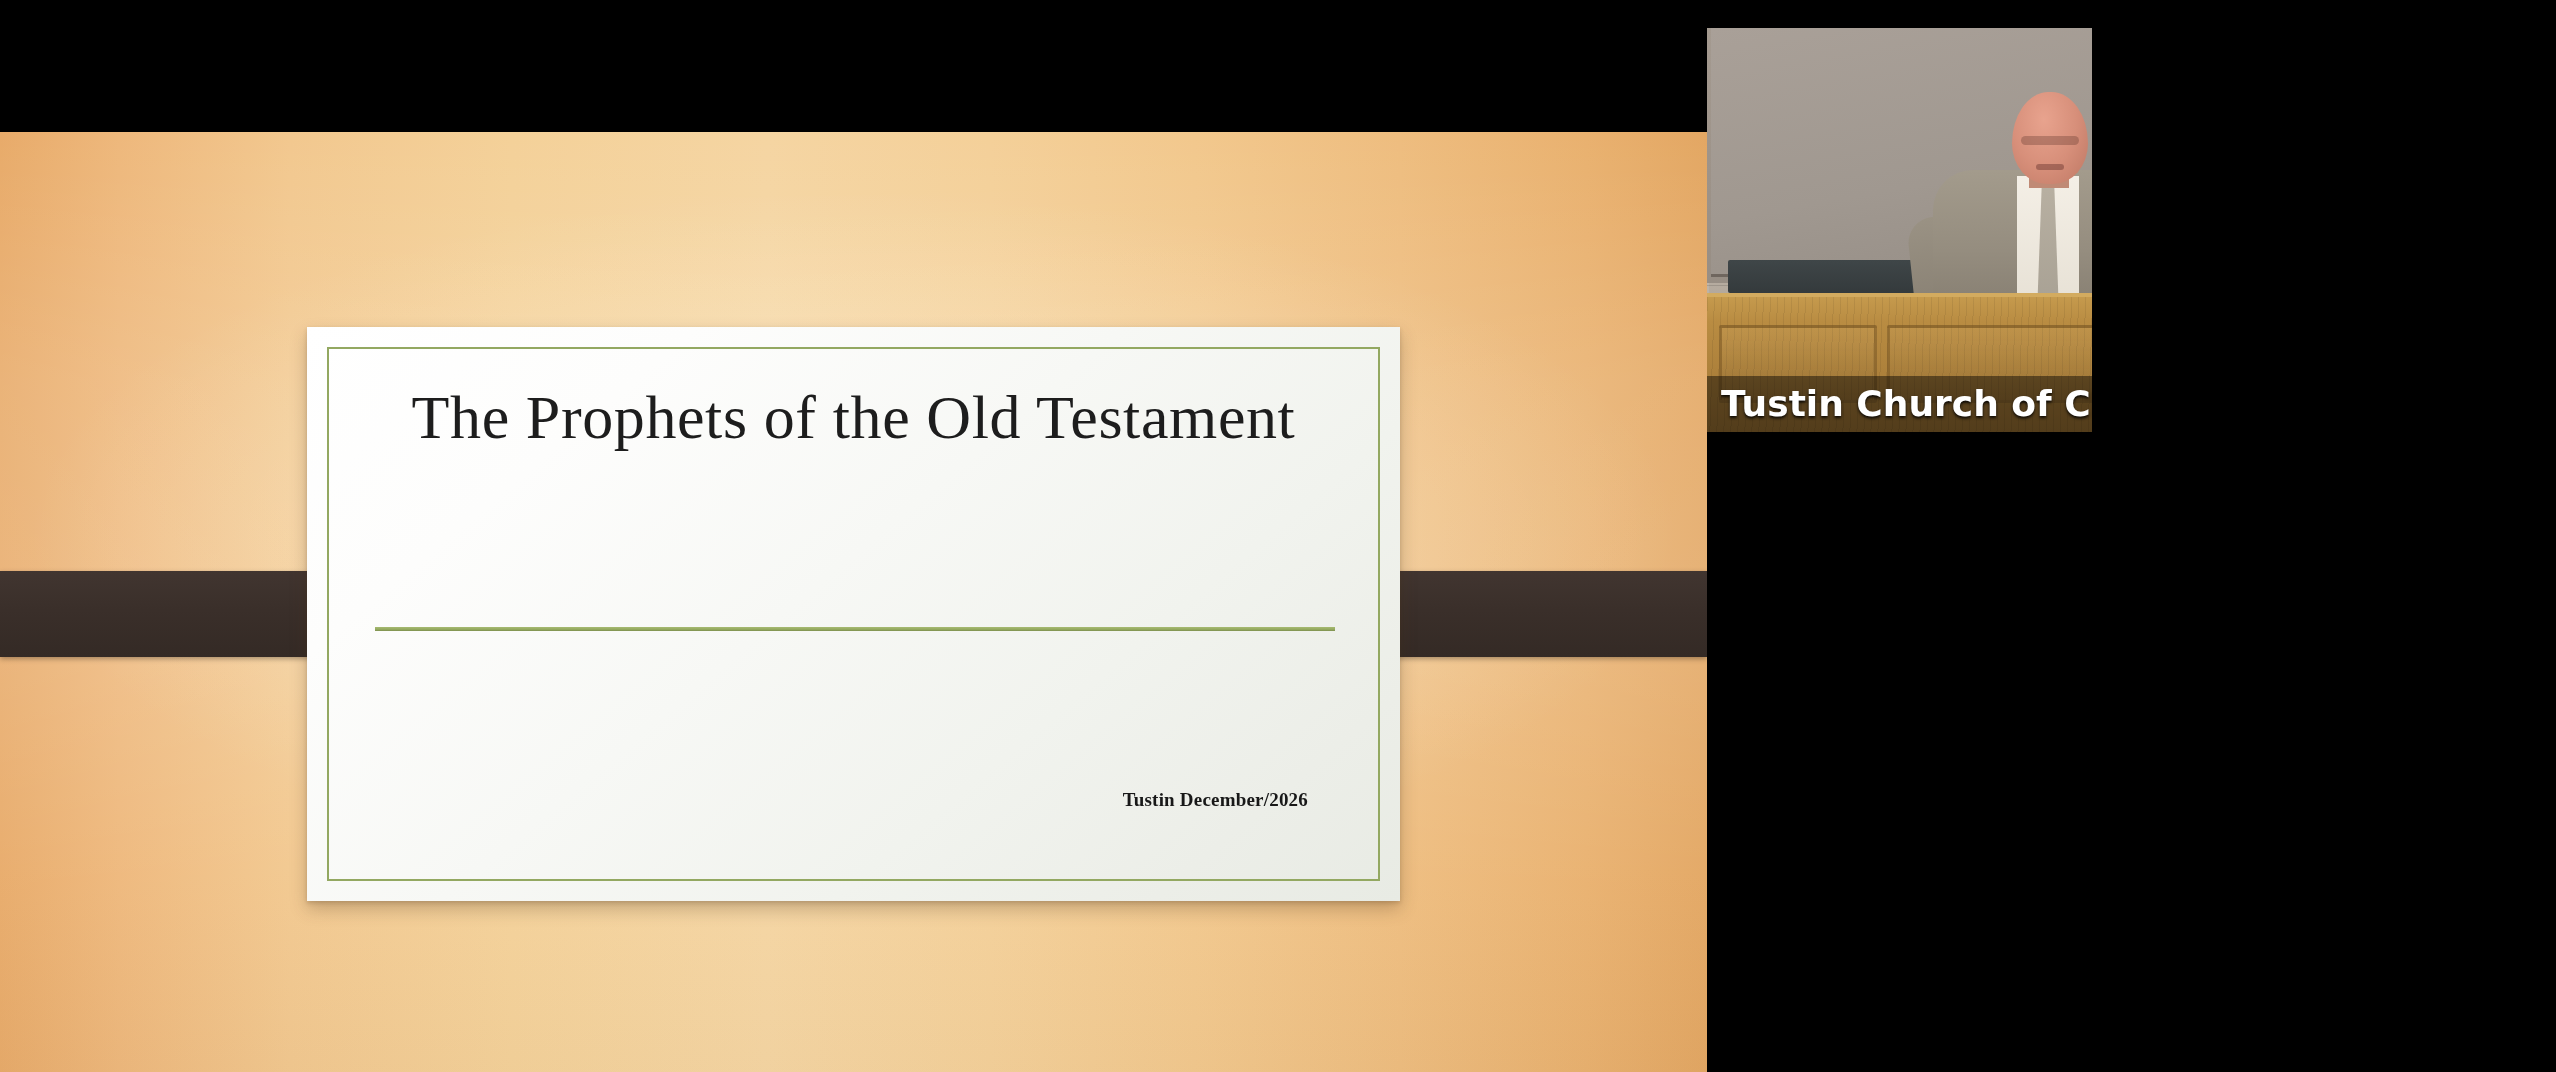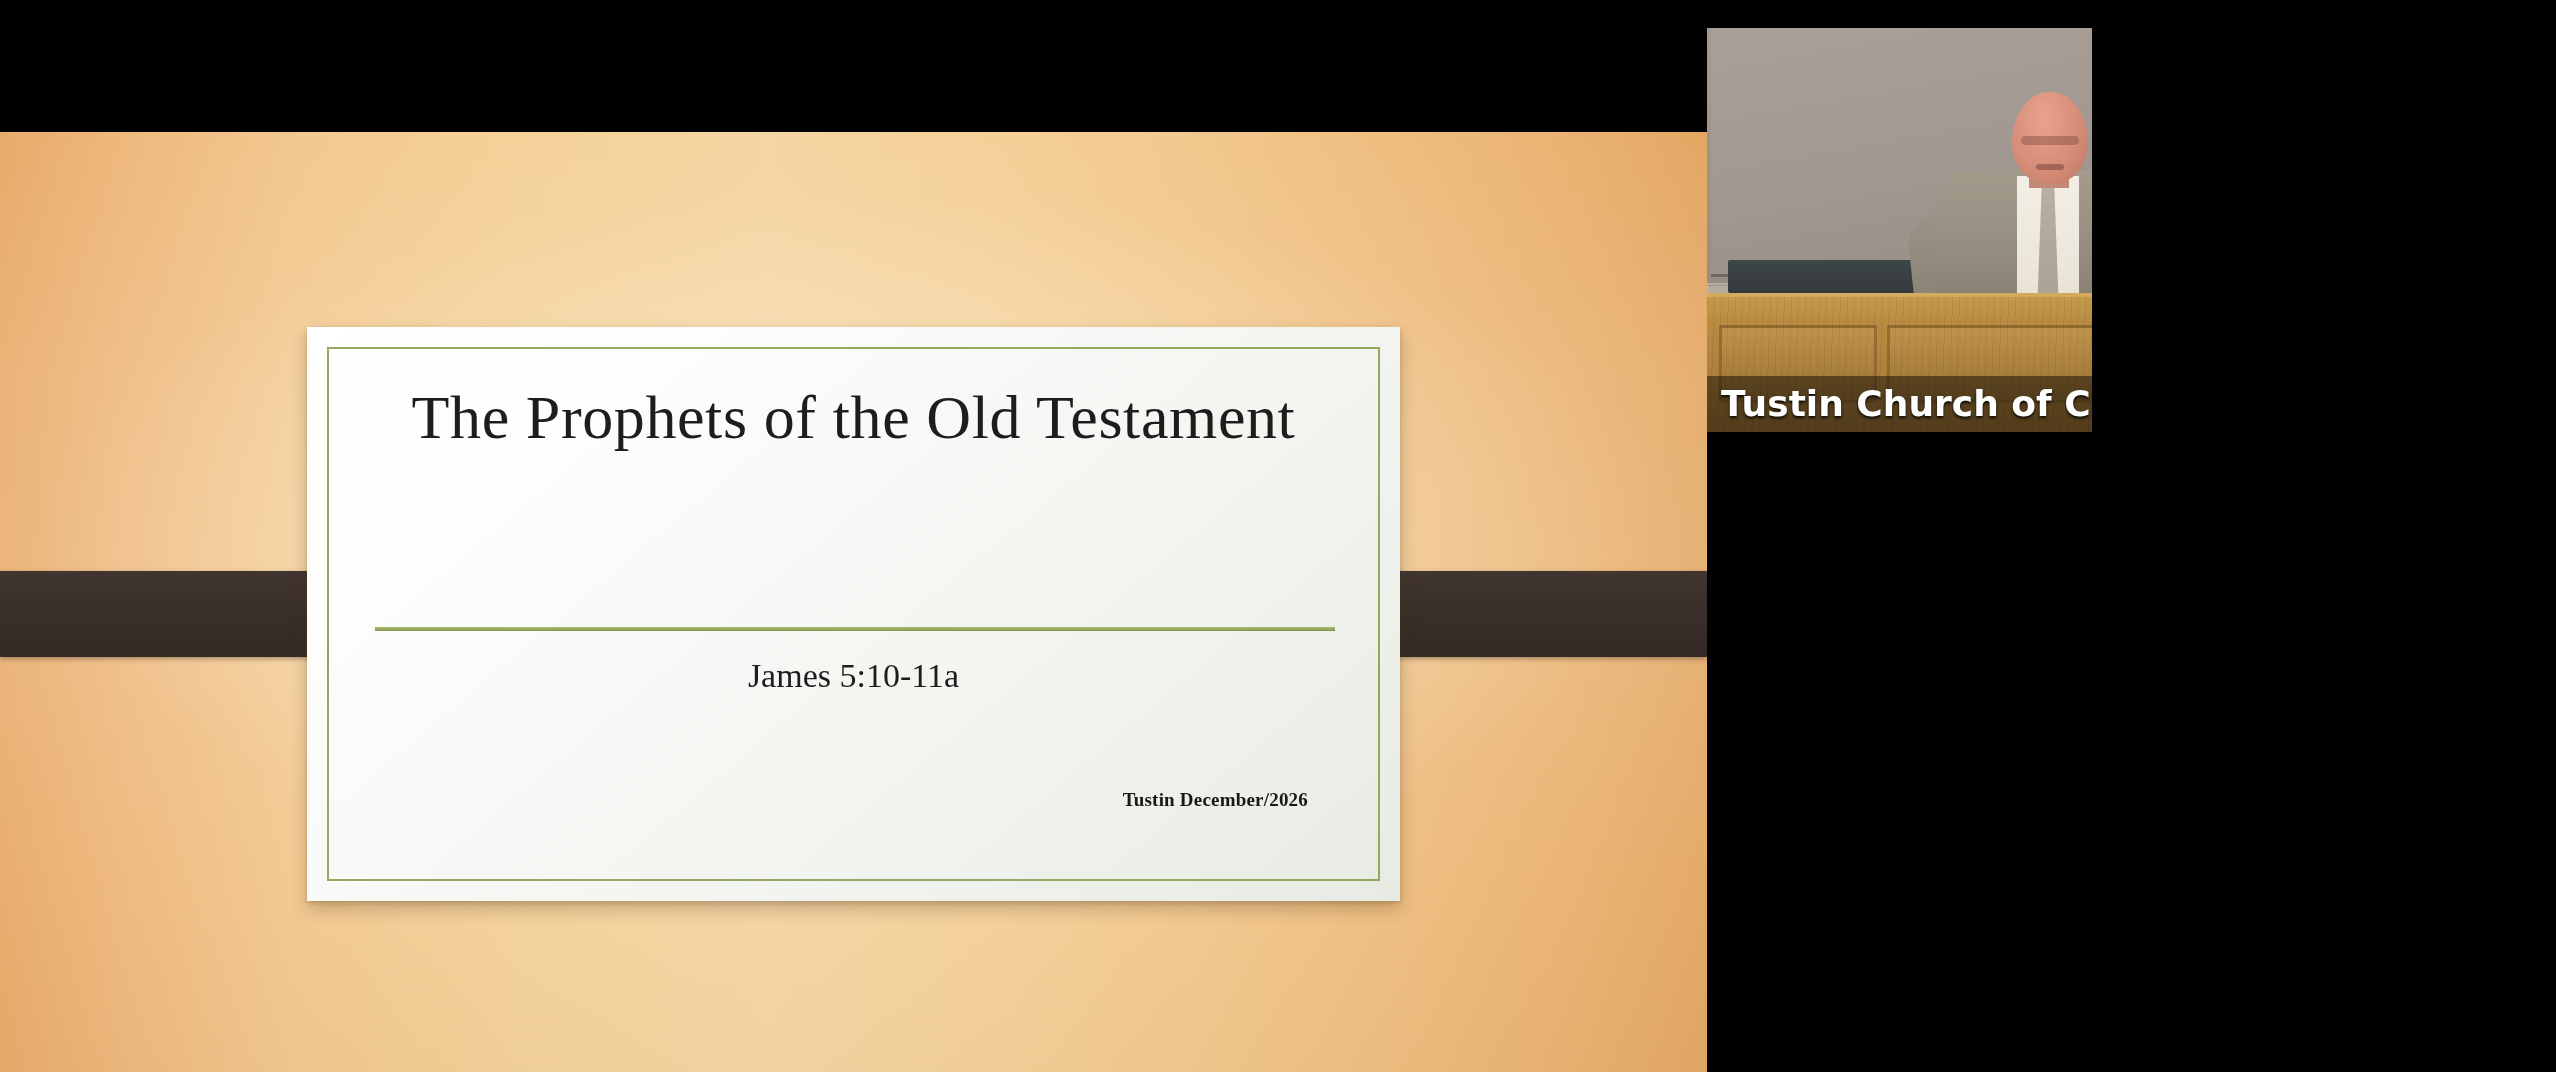--- a/index.html
+++ b/index.html
@@ -392,21 +392,20 @@
     <div class="ribbon" id="ribbon-left"></div>
     <div class="ribbon" id="ribbon-right"></div>
 
     <div id="slide-card">
       <div id="slide-inner-border"></div>
 
       <div id="slide-title">The Prophets of the Old Testament</div>
 
       <div id="slide-divider"></div>
 
-      <div id="slide-subtitle">James 5:10-11a</div>
 
       <div id="slide-footnote">Tustin December/2026</div>
     </div>
 
     <div id="letterbox-bottom"></div>
   </div>
 
   <div id="camera-tile">
 
     <div id="cam-stone-lower"></div>

